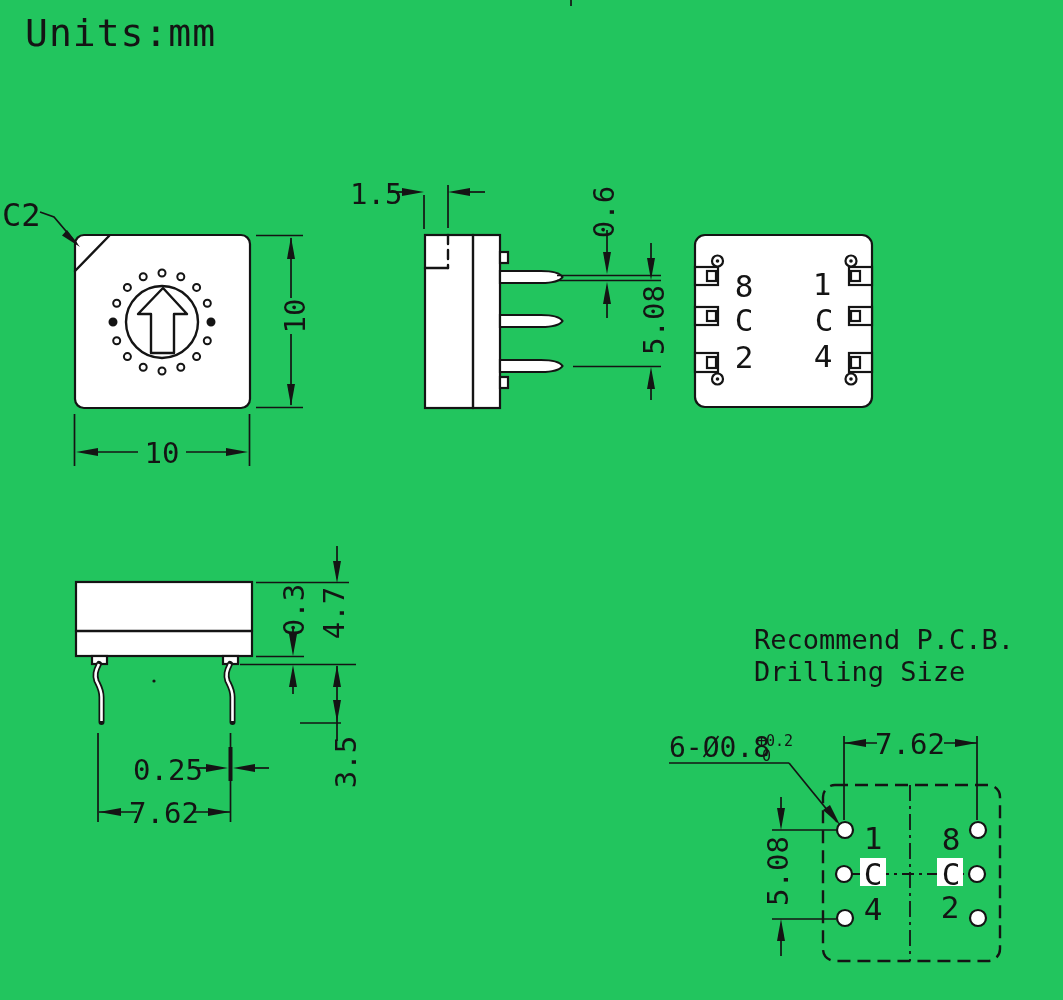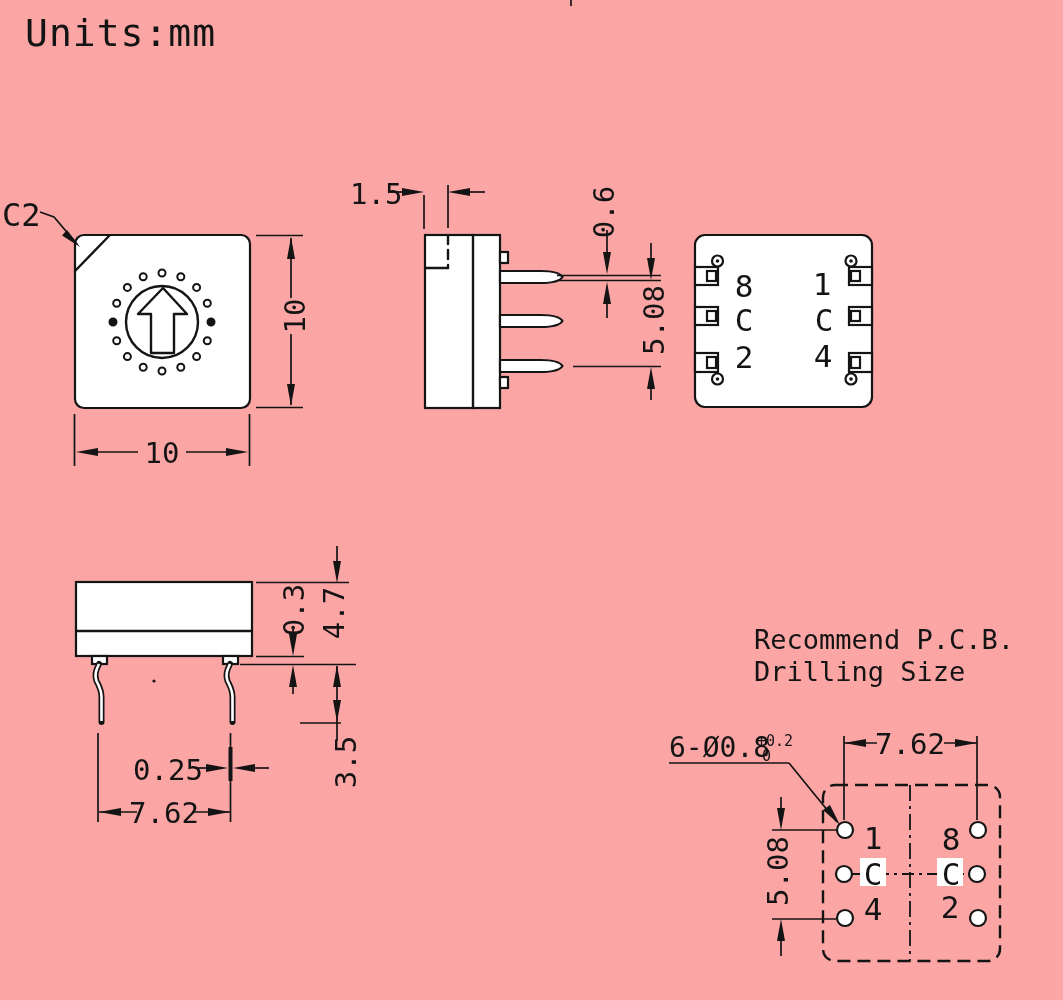--- a/index.html
+++ b/index.html
@@ -1,17 +1,17 @@
 <!DOCTYPE html>
 <html><head>
 <meta charset="utf-8">
 <style>
   html,body{margin:0;padding:0;background:#e8e8e8;}
   #canvas{
-    position:relative;width:1063px;height:1000px;background:#fca5a5;
+    position:relative;width:1063px;height:1000px;background:#22c55e;
     font-family:"DejaVu Sans Mono", monospace;
   }
   svg{display:block}
   text{fill:#141414;font-family:"DejaVu Sans Mono", monospace;}
   .obj{stroke:#141414;stroke-width:2.4;fill:none;stroke-linecap:round;stroke-linejoin:round;}
   .objw{stroke:#141414;stroke-width:2.2;fill:#ffffff;}
   .thin{stroke:#141414;stroke-width:1.7;fill:none;stroke-linecap:butt;}
   .arr{fill:#141414;stroke:none;}
   .dimtxt{font-size:29px;}
   .lbltxt{font-size:31px;}

